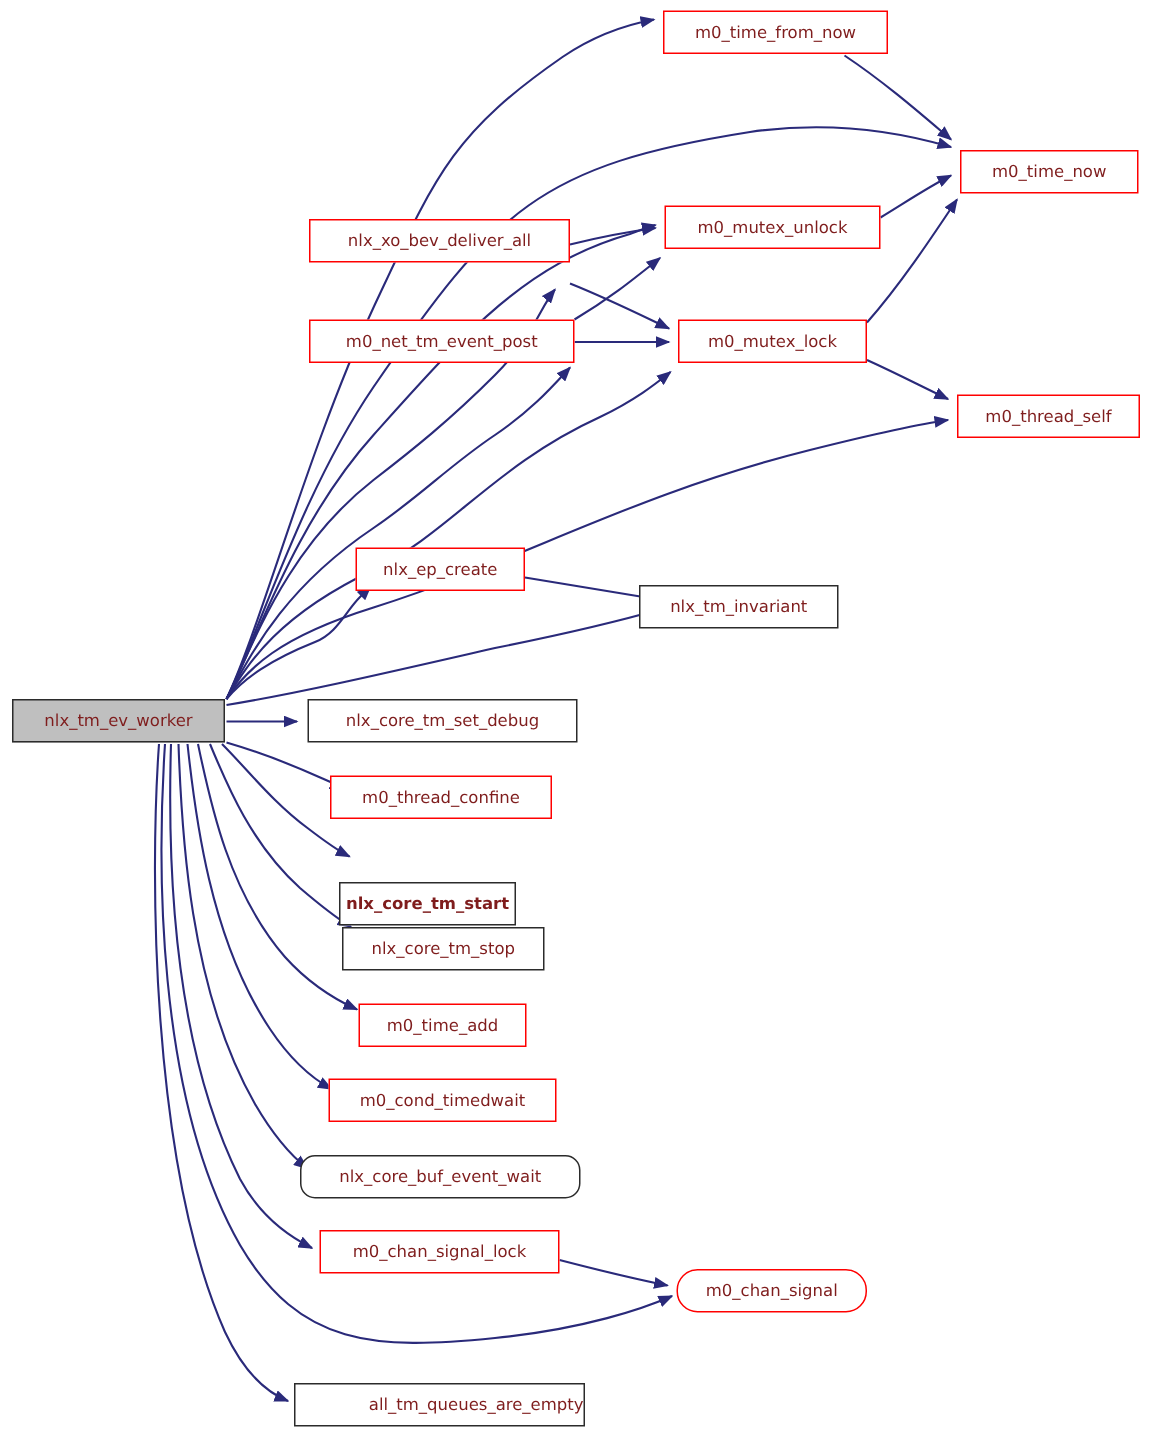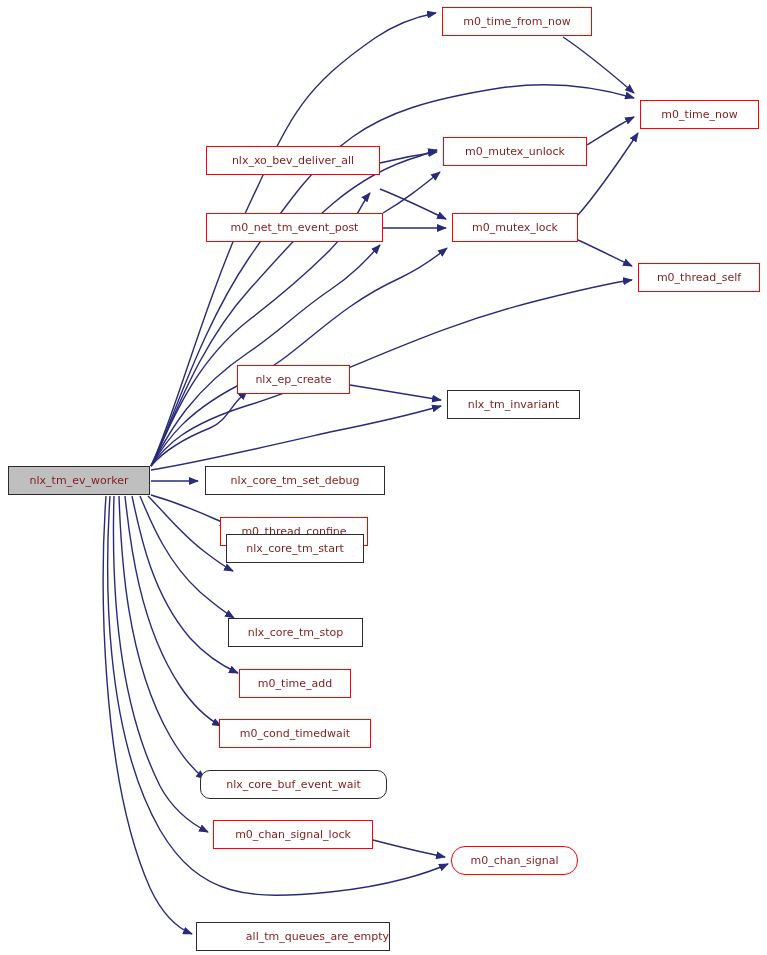--- a/index.html
+++ b/index.html
@@ -77,30 +77,30 @@
       </div>
       <div class="node red" style="left: 452px; top: 213px; width: 126px; height: 29px;">
         <span class="lbl">m0_mutex_lock</span>
       </div>
       <div class="node red" style="left: 638px; top: 263px; width: 122px; height: 29px;">
         <span class="lbl">m0_thread_self</span>
       </div>
       <div class="node red" style="left: 237px; top: 365px; width: 113px; height: 29px;">
         <span class="lbl">nlx_ep_create</span>
       </div>
-      <div class="node black" style="left: 447px; top: 390px; width: 133px; height: 29px;">
+      <div class="node black" style="left: 426px; top: 390px; width: 133px; height: 29px;">
         <span class="lbl">nlx_tm_invariant</span>
       </div>
       <div class="node black" style="left: 205px; top: 466px; width: 180px; height: 29px;">
         <span class="lbl">nlx_core_tm_set_debug</span>
       </div>
       <div class="node red" style="left: 220px; top: 517px; width: 148px; height: 29px;">
         <span class="lbl">m0_thread_confine</span>
       </div>
-      <div class="node black" style="left: 226px; top: 534px; width: 138px; height: 29px;">
+      <div class="node black" style="left: 226px; top: 588px; width: 118px; height: 29px; font-weight: bold;">
         <span class="lbl">nlx_core_tm_start</span>
       </div>
       <div class="node black" style="left: 228px; top: 618px; width: 135px; height: 29px;">
         <span class="lbl">nlx_core_tm_stop</span>
       </div>
       <div class="node red" style="left: 239px; top: 669px; width: 112px; height: 29px;">
         <span class="lbl">m0_time_add</span>
       </div>
       <div class="node red" style="left: 219px; top: 719px; width: 152px; height: 29px;">
         <span class="lbl">m0_cond_timedwait</span>

